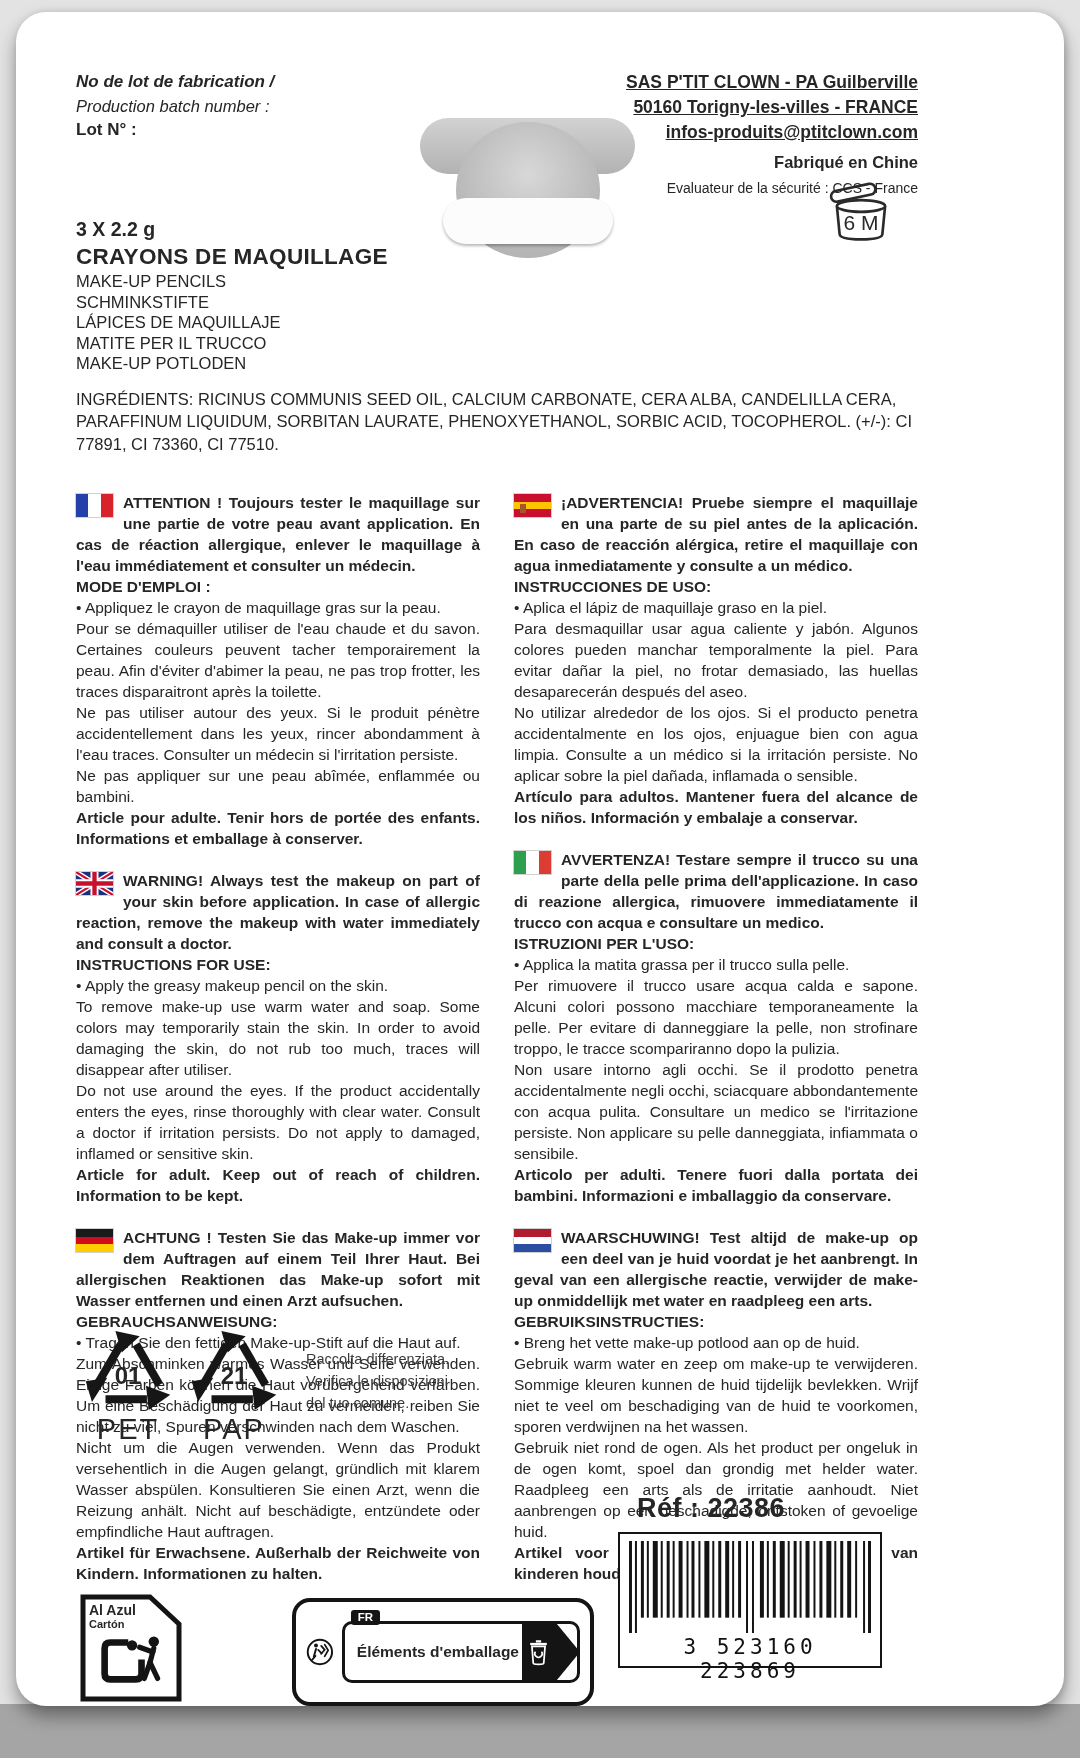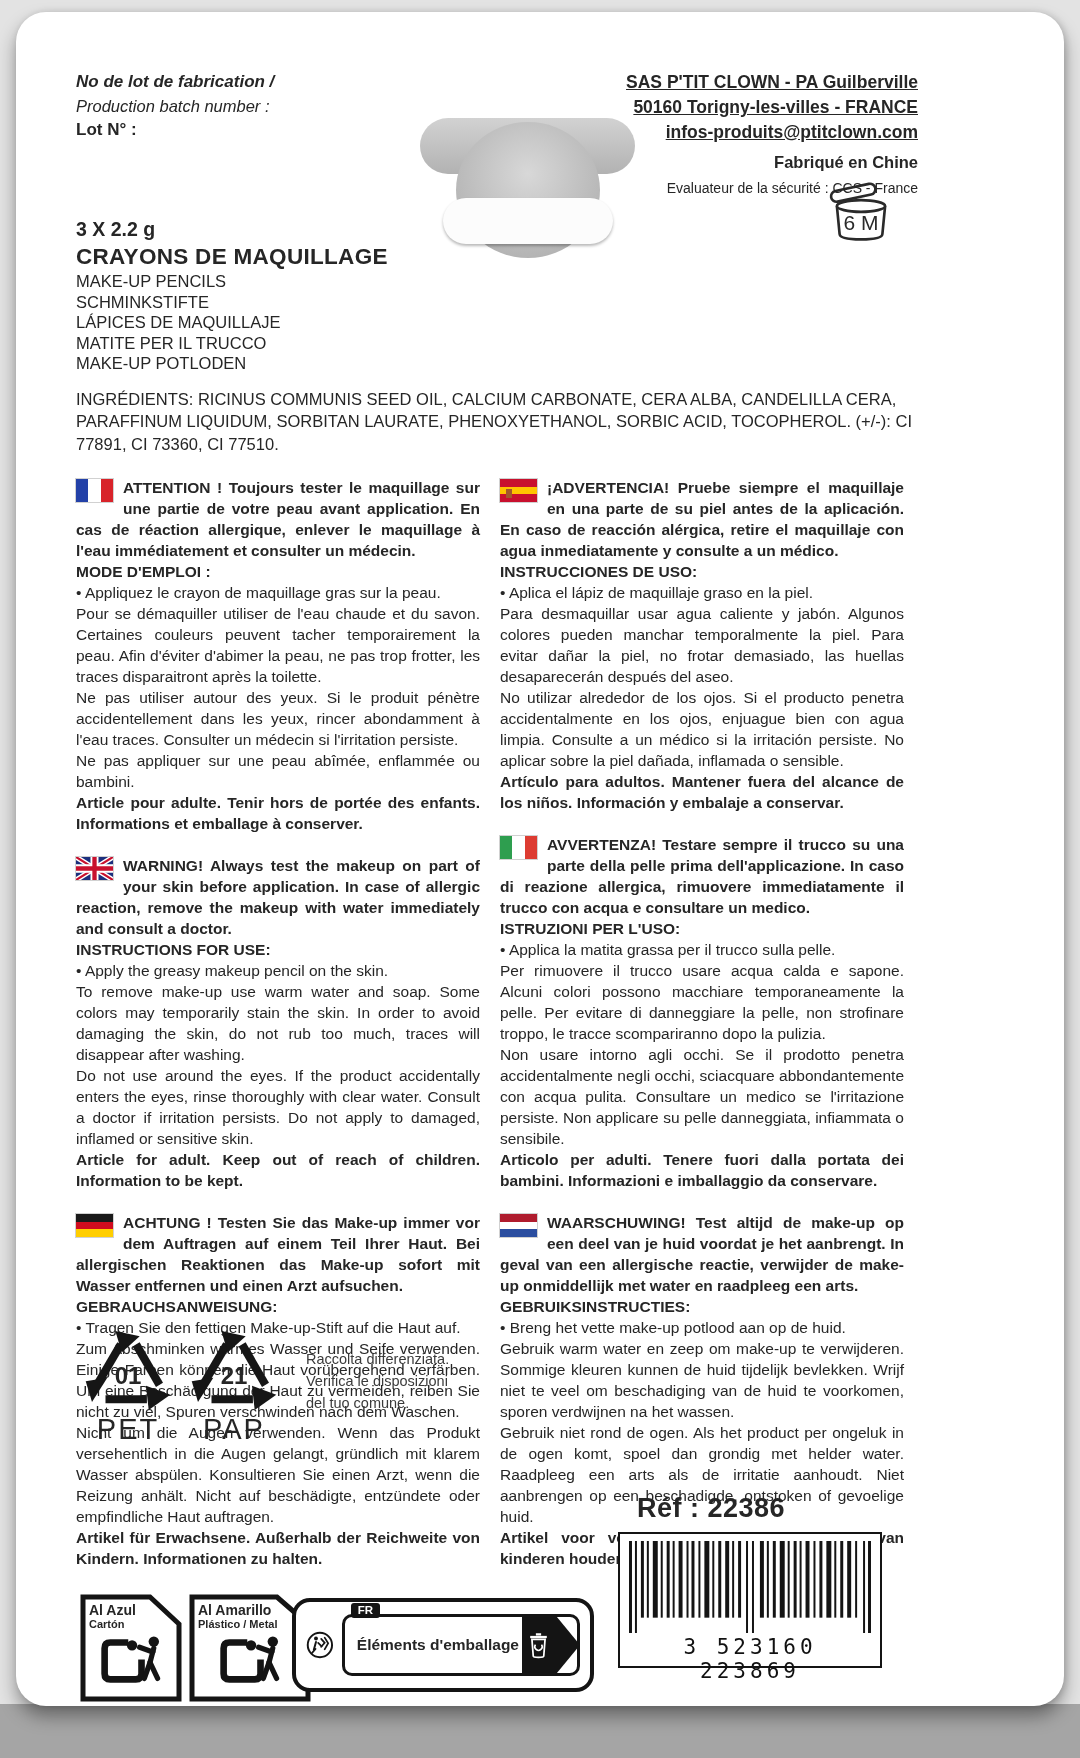--- a/index.html
+++ b/index.html
@@ -38,21 +38,21 @@
   .pao{position:absolute;right:168px;top:168px;width:70px;}
 
   
   .product{margin-top:16px;}
   .product .weight{font-size:19.5px;font-weight:bold;line-height:25px;}
   .product .title{font-size:22.5px;font-weight:bold;line-height:29px;letter-spacing:.3px;}
   .product .alt{font-size:16.5px;line-height:20.5px;}
   .ingredients{margin-top:14px;font-size:16.5px;line-height:22.5px;}
 
   
-  .cols{display:flex;gap:20px;margin-top:22px;}
+  .cols{display:flex;gap:34px;margin-top:37px;}
   .col{width:404px;}
   .lang-block{margin-bottom:21px;}
   .lang-block p{margin:0;font-size:15.5px;line-height:21px;text-align:justify;}
   .lang-block p.hd{text-align:left;font-weight:bold;}
   .lang-block p.ft{font-weight:bold;}
   .warn b{font-weight:bold;}
   .flag{width:37px;height:23px;float:left;margin:2px 10px 1px 0;display:flex;overflow:hidden;
     box-shadow:0 0 0 1px rgba(0,0,0,.18);}
   .flag.vert{flex-direction:row;}
   .flag.horz{flex-direction:column;}
@@ -72,21 +72,21 @@
   .raccolta{margin-left:14px;padding-top:18px;font-size:14.5px;line-height:22px;color:#3a3a3a;}
 
   .bins{position:absolute;left:64px;top:1582px;display:flex;gap:7px;}
   .badge{position:relative;height:108px;}
   .badge .frame{position:absolute;left:0;top:0;width:100%;height:100%;}
   .badge-inner{position:relative;padding:8px 6px 0 9px;}
   .badge-title{font-size:14px;font-weight:bold;line-height:16px;}
   .badge-sub{font-size:11px;font-weight:bold;line-height:13px;}
   .badge .tidy{display:block;margin:3px auto 0;}
 
-  .banner{position:absolute;left:276px;top:1586px;width:302px;height:94px;box-sizing:border-box;
+  .banner{position:absolute;left:276px;top:1586px;width:302px;height:108px;box-sizing:border-box;
     border:4px solid #141414;border-radius:18px;background:#fff;display:flex;align-items:center;
     padding:6px 10px;}
   .banner-inner{position:relative;margin-left:8px;flex:1;height:62px;border:3px solid #141414;
     border-radius:10px;display:flex;align-items:center;padding-left:12px;padding-right:58px;
     box-sizing:border-box;font-weight:bold;font-size:15.5px;white-space:nowrap;}
   .fr-tag{position:absolute;top:-14px;left:6px;background:#141414;color:#fff;font-size:11.5px;
     font-weight:bold;padding:1px 7px 2px;border-radius:3px;}
   .arrow-cap{position:absolute;top:-3px;right:-3px;bottom:-3px;width:58px;background:#141414;
     clip-path:polygon(0 0,56% 0,100% 50%,56% 100%,0 100%);display:flex;align-items:center;}
   .arrow-cap svg{margin-left:6px;}
@@ -180,21 +180,21 @@
                 <path d="M0,0 L60,36 M60,0 L0,36" stroke="#fff" stroke-width="8"></path>
                 <path d="M0,0 L60,36 M60,0 L0,36" stroke="#c8102e" stroke-width="3.5"></path>
                 <path d="M30,0 V36 M0,18 H60" stroke="#fff" stroke-width="13"></path>
                 <path d="M30,0 V36 M0,18 H60" stroke="#c8102e" stroke-width="7"></path>
               </svg>
             </span>
             <b>WARNING! Always test the makeup on part of your skin before application. In case of allergic reaction, remove the makeup with water immediately and consult a doctor.</b>
           </p>
           <p class="hd">INSTRUCTIONS FOR USE:</p>
           <p>• Apply the greasy makeup pencil on the skin.</p>
-          <p>To remove make-up use warm water and soap. Some colors may temporarily stain the skin. In order to avoid damaging the skin, do not rub too much, traces will disappear after washing.</p>
+          <p>To remove make-up use warm water and soap. Some colors may temporarily stain the skin. In order to avoid damaging the skin, do not rub too much, traces will disappear after utiliser.</p>
           <p>Do not use around the eyes. If the product accidentally enters the eyes, rinse thoroughly with clear water. Consult a doctor if irritation persists. Do not apply to damaged, inflamed or sensitive skin.</p>
           <p class="ft">Article for adult. Keep out of reach of children. Information to be kept.</p>
         </div>
 
         <div class="lang-block">
           <p class="warn">
             <span class="flag horz">
                 <i class="de-k"></i>
                 <i class="de-r"></i>
                 <i class="de-y"></i>
@@ -306,39 +306,20 @@
   </div>
 
   <div class="bins">
     <div class="badge" style="width:102px;">
       <svg class="frame" viewBox="0 0 102 108" preserveAspectRatio="none">
         <polygon points="3,3 70,3 99,30 99,105 3,105" fill="#fff" stroke="#141414" stroke-width="5"></polygon>
       </svg>
       <div class="badge-inner">
         <div class="badge-title">Al Azul</div>
         <div class="badge-sub">Cartón</div>
-        <svg class="tidy" viewBox="0 0 74 56" width="70" height="53">
-          <path d="M32 9 H13 Q7 9 7 15 V42 Q7 48 13 48 H40 Q46 48 46 42 V27" fill="none" stroke="#141414" stroke-width="7"></path>
-          <circle cx="36" cy="12" r="5.5" fill="#141414"></circle>
-          <circle cx="59" cy="8" r="5.5" fill="#141414"></circle>
-          <g stroke="#141414" stroke-width="5.5" fill="none" stroke-linecap="round">
-            <path d="M59 15 L55 30 L49 47"></path>
-            <path d="M55 30 L63 47"></path>
-            <path d="M58 19 L44 14"></path>
-          </g>
-        </svg>
-      </div>
-    </div>
-    <div class="badge" style="width:122px;">
-      <svg class="frame" viewBox="0 0 122 108" preserveAspectRatio="none">
-        <polygon points="3,3 88,3 119,30 119,105 3,105" fill="#fff" stroke="#141414" stroke-width="5"></polygon>
-      </svg>
-      <div class="badge-inner">
-        <div class="badge-title">Al Amarillo</div>
-        <div class="badge-sub">Plástico / Metal</div>
         <svg class="tidy" viewBox="0 0 74 56" width="70" height="53">
           <path d="M32 9 H13 Q7 9 7 15 V42 Q7 48 13 48 H40 Q46 48 46 42 V27" fill="none" stroke="#141414" stroke-width="7"></path>
           <circle cx="36" cy="12" r="5.5" fill="#141414"></circle>
           <circle cx="59" cy="8" r="5.5" fill="#141414"></circle>
           <g stroke="#141414" stroke-width="5.5" fill="none" stroke-linecap="round">
             <path d="M59 15 L55 30 L49 47"></path>
             <path d="M55 30 L63 47"></path>
             <path d="M58 19 L44 14"></path>
           </g>
         </svg>

